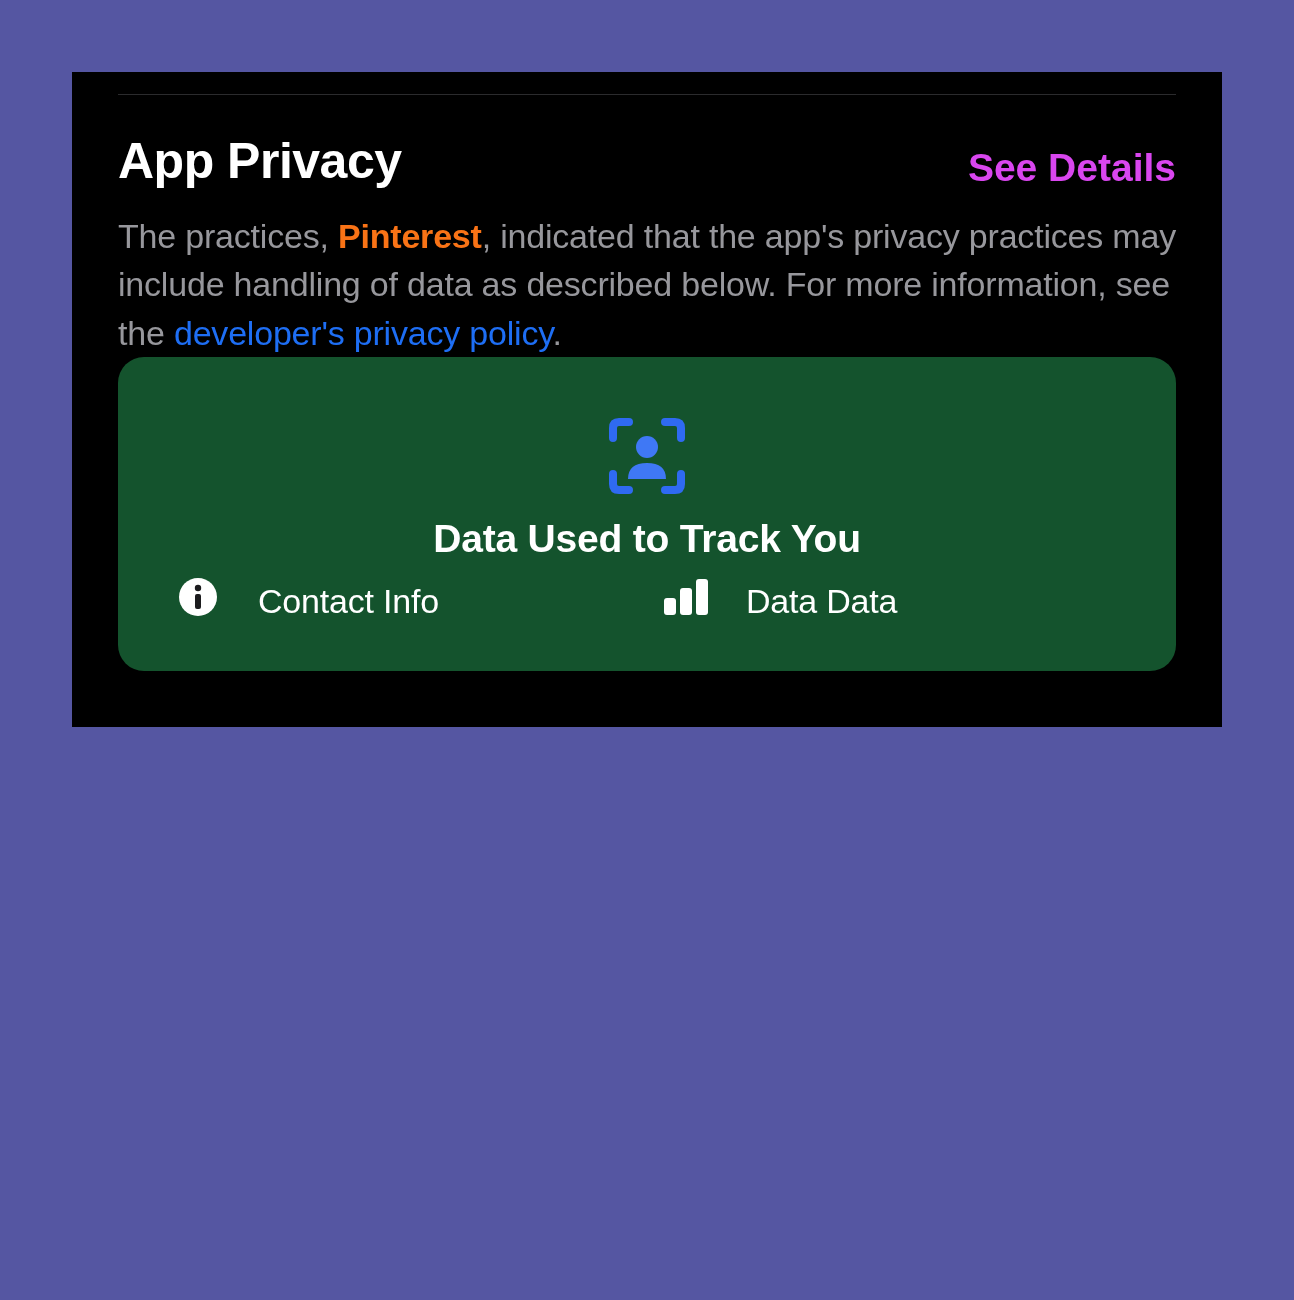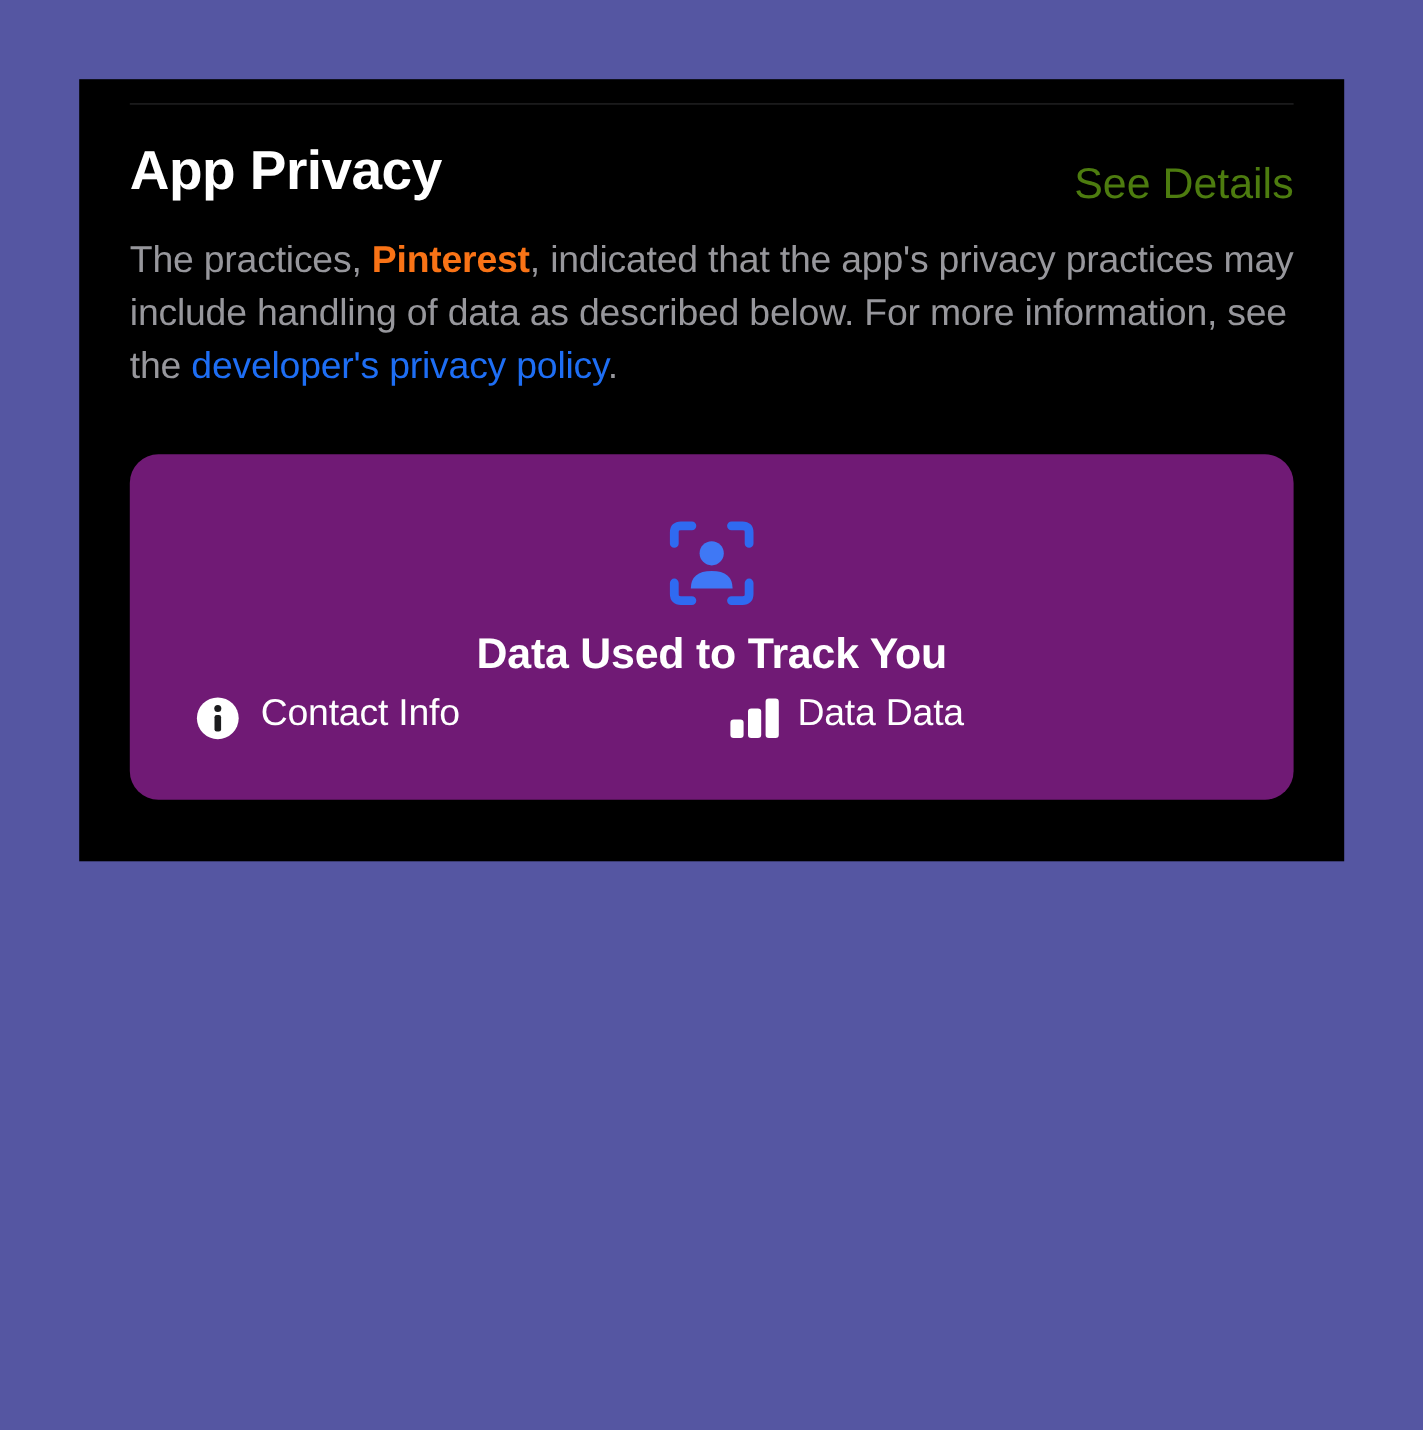--- a/index.html
+++ b/index.html
@@ -20,56 +20,55 @@
       padding: 22px 46px 56px 46px;
     }
     .divider {
       height: 1px;
       background: #2b2b2d;
       margin-bottom: 24px;
     }
     .header-row {
       display: flex;
       justify-content: space-between;
-      align-items: center;
+      align-items: flex-end;
       margin-bottom: 22px;
     }
     .title {
       color: #ffffff;
       font-size: 50px;
       font-weight: 700;
       letter-spacing: -0.5px;
     }
     .see-details {
-      color: #4d7c0f;
+      color: #d946ef;
       font-size: 39px;
-      font-weight: 400;
+      font-weight: 700;
       cursor: pointer;
       margin-top: 27px;
     }
     .description {
       color: #97979c;
       font-size: 34px;
       line-height: 1.42;
       font-weight: 400;
       letter-spacing: -0.2px;
     }
     .description .dev-name {
       color: #f97316;
       font-weight: 600;
     }
     .description .policy-link {
       color: #1e6ef4;
       cursor: pointer;
       margin-top: 27px;
     }
     .card {
-      background: #701a75;
+      background: #14532d;
       border-radius: 26px;
-      margin-top: 56px;
       padding: 58px 56px 50px 56px;
     }
     .card-icon {
       display: flex;
       justify-content: center;
       margin-bottom: 20px;
     }
     .card-title {
       color: #ffffff;
       font-size: 39px;
@@ -87,22 +86,22 @@
       margin-bottom: 42px;
     }
     .data-grid {
       display: grid;
       grid-template-columns: 1fr 1fr;
       row-gap: 32px;
       column-gap: 30px;
     }
     .data-item {
       display: flex;
-      align-items: flex-start;
-      gap: 15px;
+      align-items: flex-end;
+      gap: 36px;
     }
     .data-item-icon {
       width: 48px;
       height: 48px;
       display: flex;
       align-items: center;
       justify-content: center;
       flex-shrink: 0;
     }
     .data-item-label {

